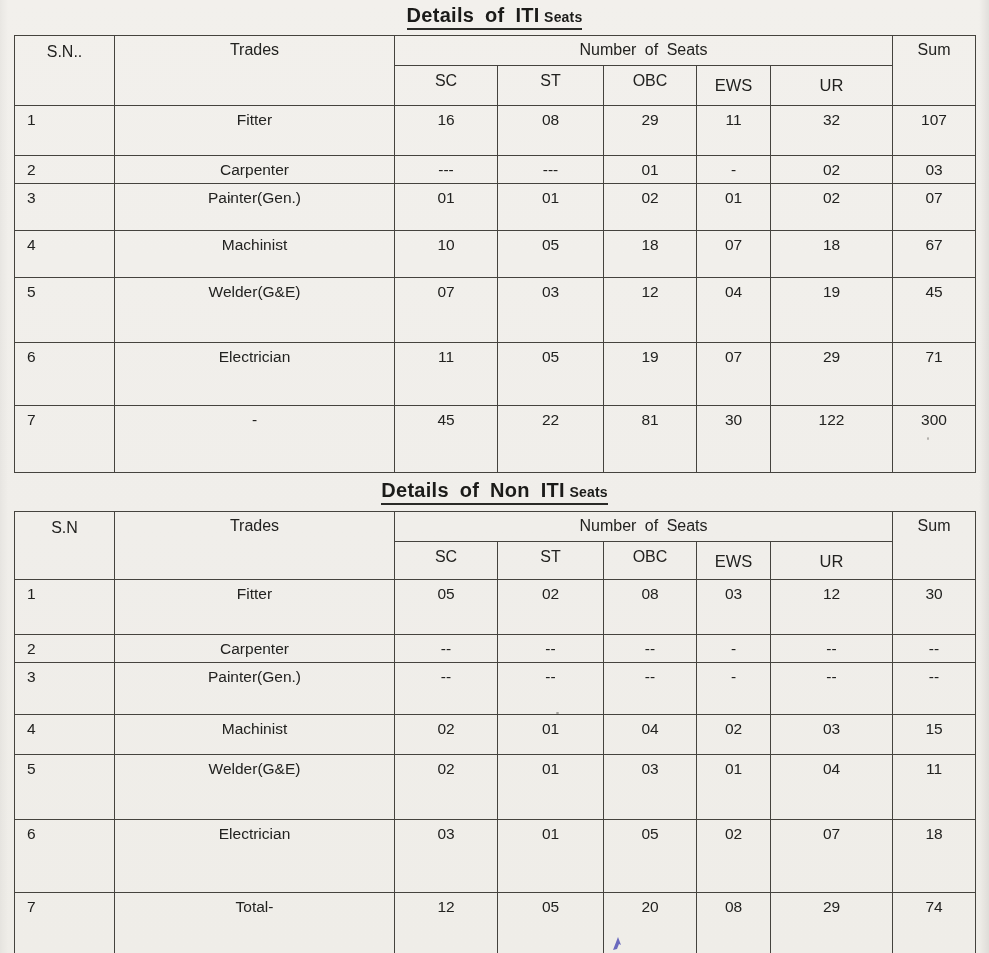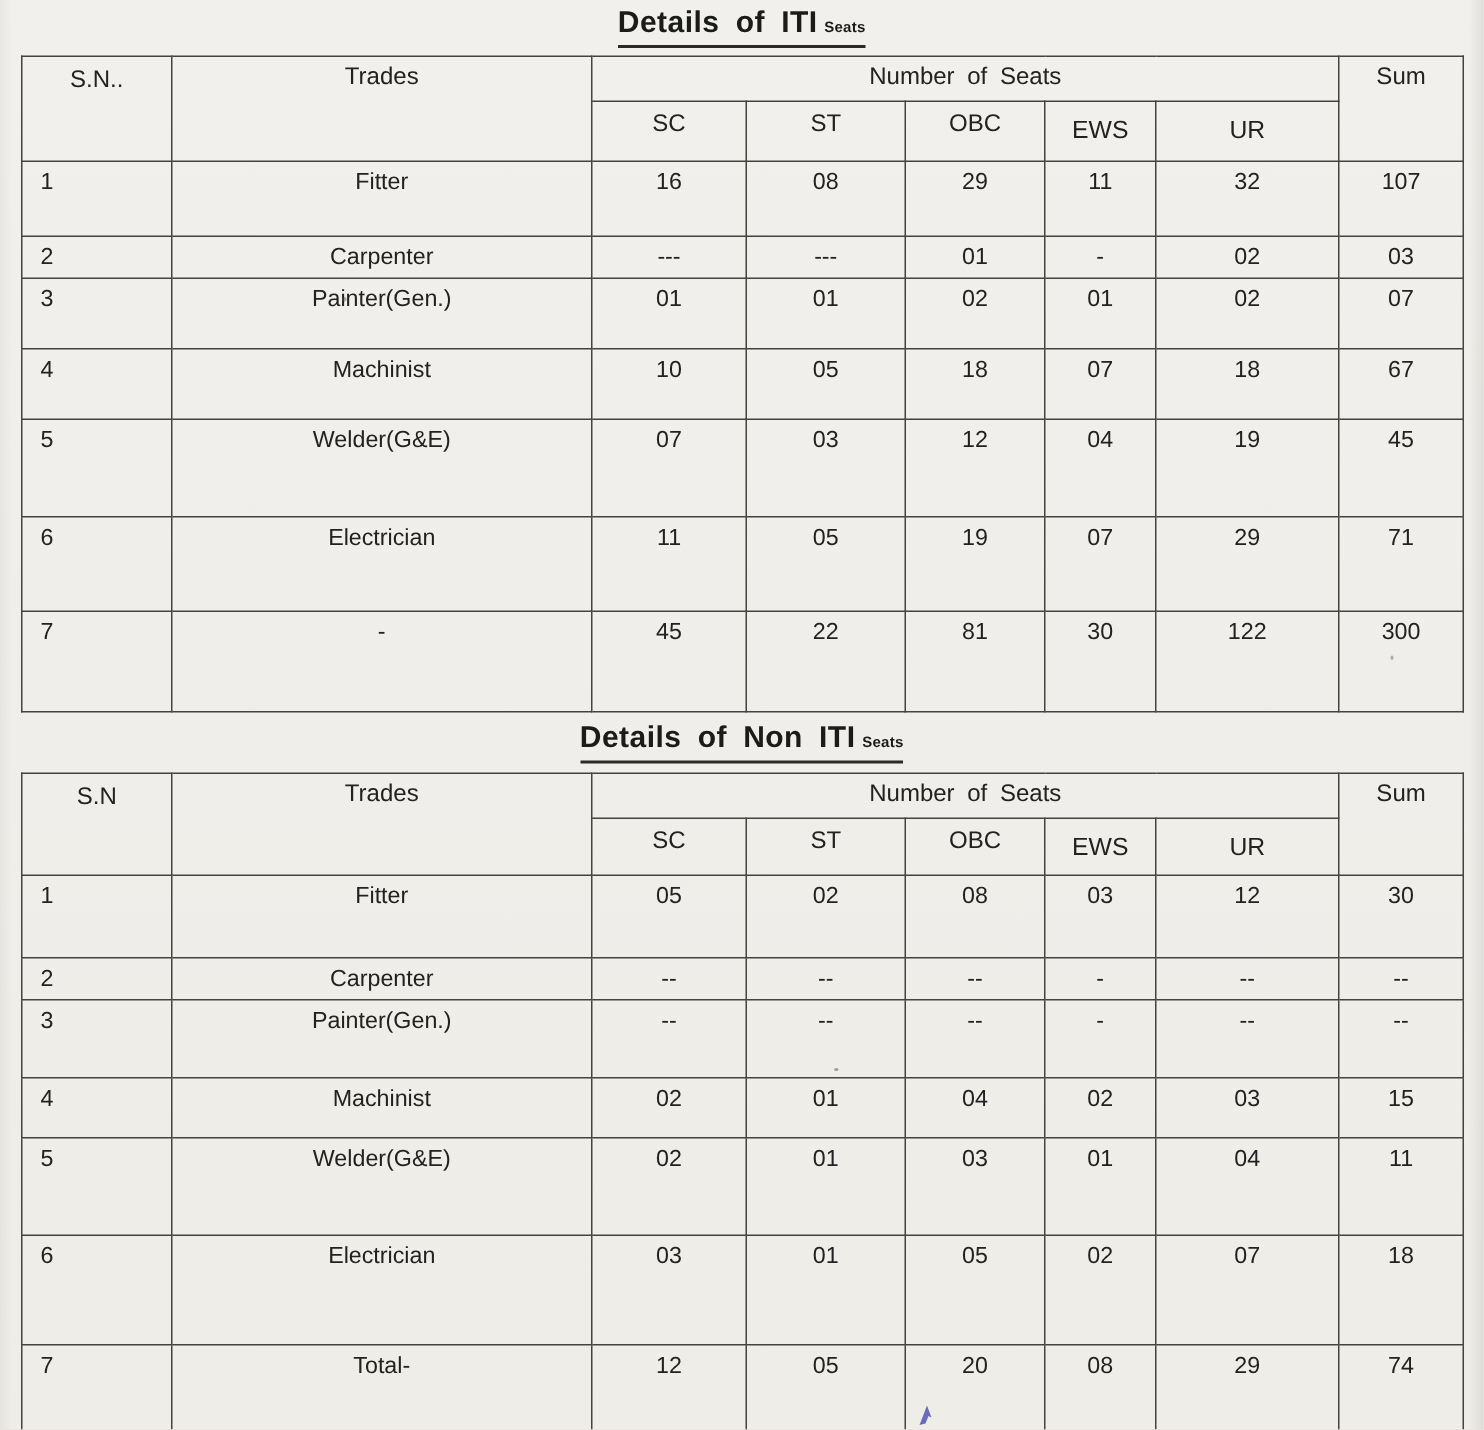--- a/index.html
+++ b/index.html
@@ -33,21 +33,21 @@
     font-weight:bold;
     color:#1b1b19;
   }
   .doc-title .t-wrap{
     display:inline-block;
     border-bottom:2.5px solid #2a2a27;
     padding-bottom:1px;
     line-height:20px;
   }
   .doc-title .t-main{font-size:20px;word-spacing:5px;letter-spacing:0.3px;}
-  .doc-title .t-sub{font-size:10px;letter-spacing:0.2px;}
+  .doc-title .t-sub{font-size:14px;letter-spacing:0.2px;}
   .doc-title.second{margin-top:7px;margin-bottom:6px;text-decoration:underline;}
 
   table.seats{
     width:961px;
     border-collapse:collapse;
     table-layout:fixed;
     background:transparent;
   }
   table.seats th, table.seats td{
     border:1.6px solid var(--line);

